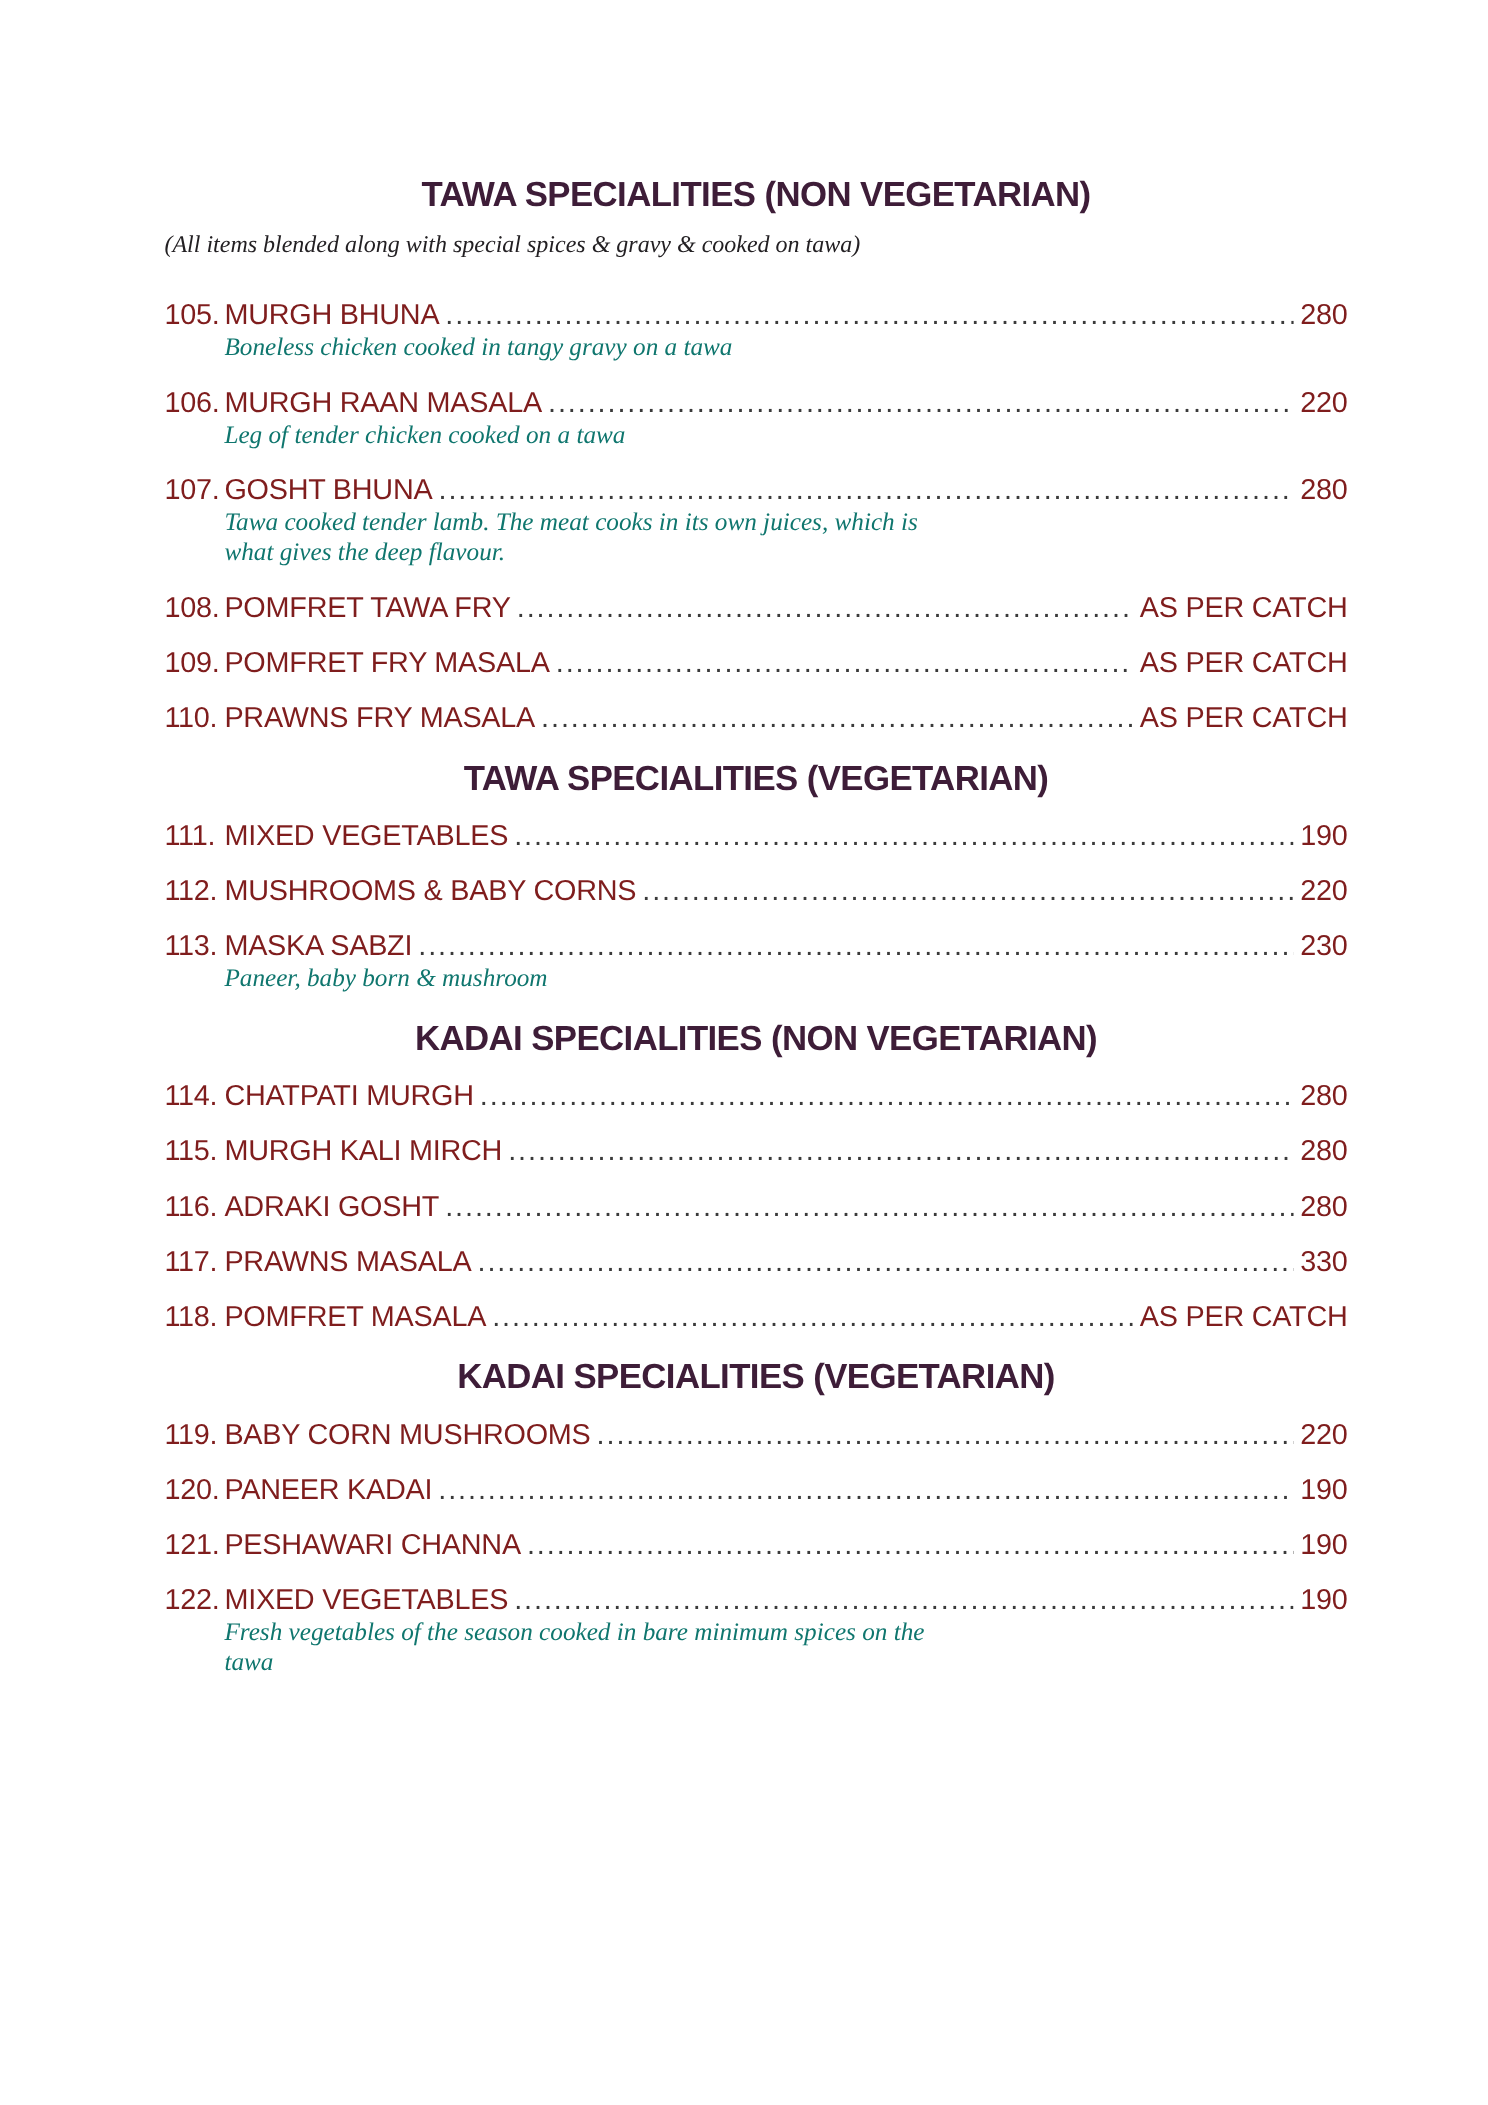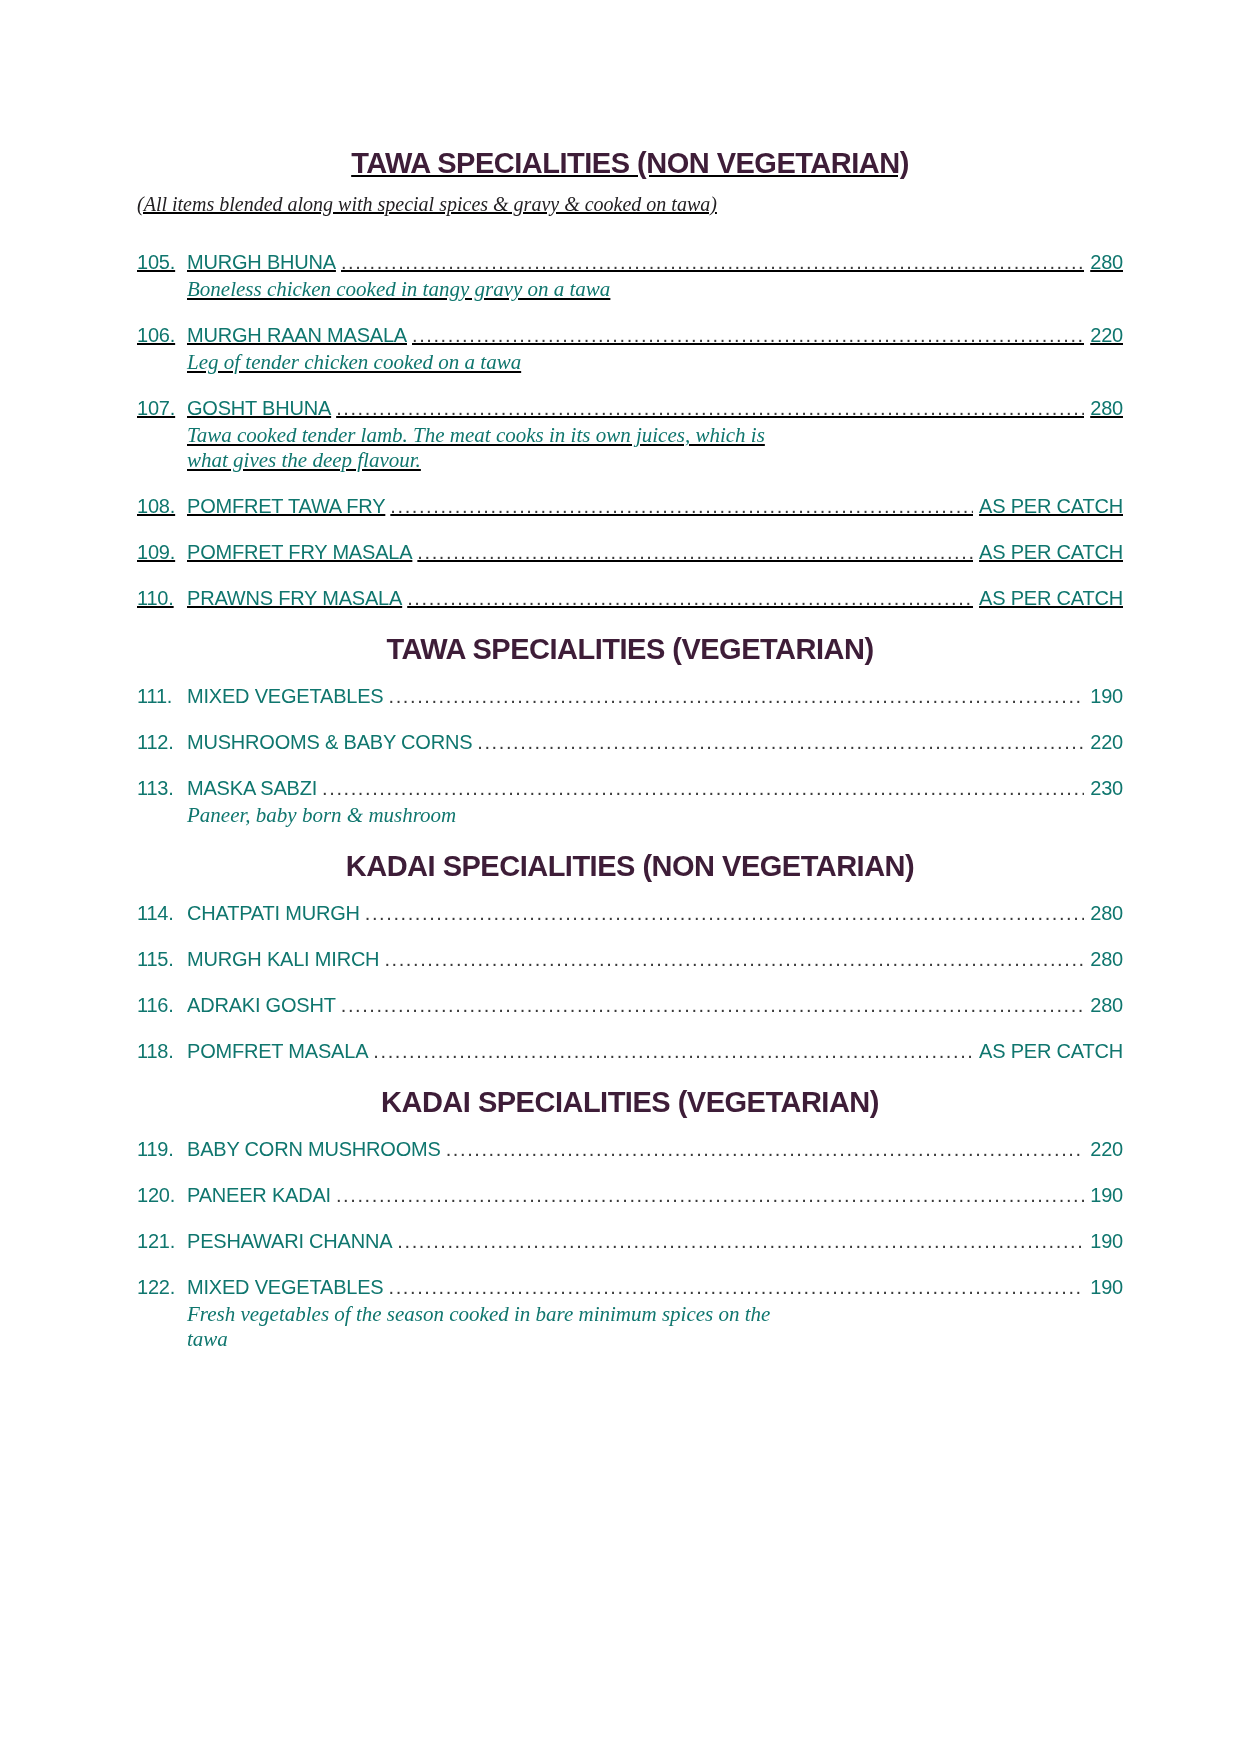--- a/index.html
+++ b/index.html
@@ -10,21 +10,21 @@
     font-family: "Liberation Sans", sans-serif;
     overflow: hidden;
   }
   .page {
     box-sizing: border-box;
     width: 1240px;
     height: 1754px;
     padding: 146px 117px 0 137px;
   }
   .section { margin-top: 8px; }
-  .section:first-child { margin-top: 0; text-decoration: underline; }
+  .section:first-child { margin-top: 0; }
   .section-title {
     margin: 0 0 12px 0;
     text-align: center;
     font-family: "Liberation Sans", sans-serif;
     font-weight: bold;
     font-size: 29px;
     line-height: 34px;
     letter-spacing: -0.5px;
     color: #3e1d38;
   }
@@ -35,24 +35,24 @@
     font-style: italic;
     font-size: 20px;
     line-height: 24px;
     color: #232023;
   }
   .section-items { padding-top: 6px; }
   .menu-item { margin-bottom: 21px; }
   .item-row {
     display: flex;
     align-items: center;
-    font-size: 20px;
+    font-size: 24px;
     line-height: 25px;
     letter-spacing: -0.2px;
-    color: #0f766e;
+    color: #7f1d1d;
   }
   .item-number { flex: none; width: 50px; }
   .item-name { flex: none; white-space: nowrap; padding-right: 5px; }
   .dot-leader {
     flex: 1 1 auto;
     overflow: hidden;
     white-space: nowrap;
     color: #3a3a3a;
     letter-spacing: 1.6px;
     min-width: 0;
@@ -204,20 +204,29 @@
   <div class="menu-item">
     <div class="item-row">
       <span class="item-number">116.</span>
       <span class="item-name">ADRAKI GOSHT</span>
       <span class="dot-leader"></span>
       <span class="item-price">280</span>
     </div>
 
   </div>
 
+  <div class="menu-item">
+    <div class="item-row">
+      <span class="item-number">117.</span>
+      <span class="item-name">PRAWNS MASALA</span>
+      <span class="dot-leader"></span>
+      <span class="item-price">330</span>
+    </div>
+
+  </div>
 
   <div class="menu-item">
     <div class="item-row">
       <span class="item-number">118.</span>
       <span class="item-name">POMFRET MASALA</span>
       <span class="dot-leader"></span>
       <span class="item-price">AS PER CATCH</span>
     </div>
 
   </div>

